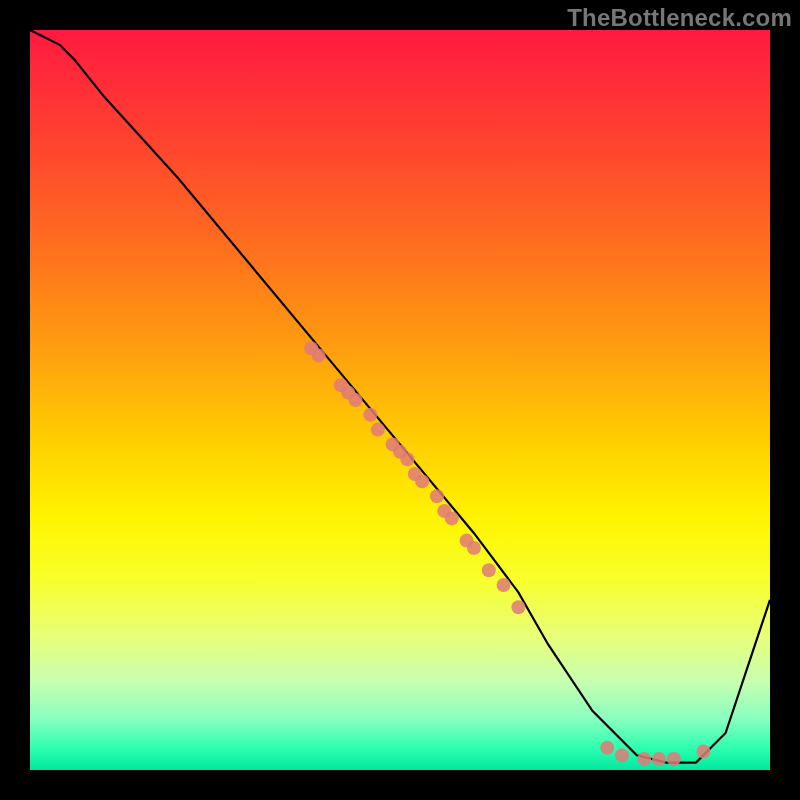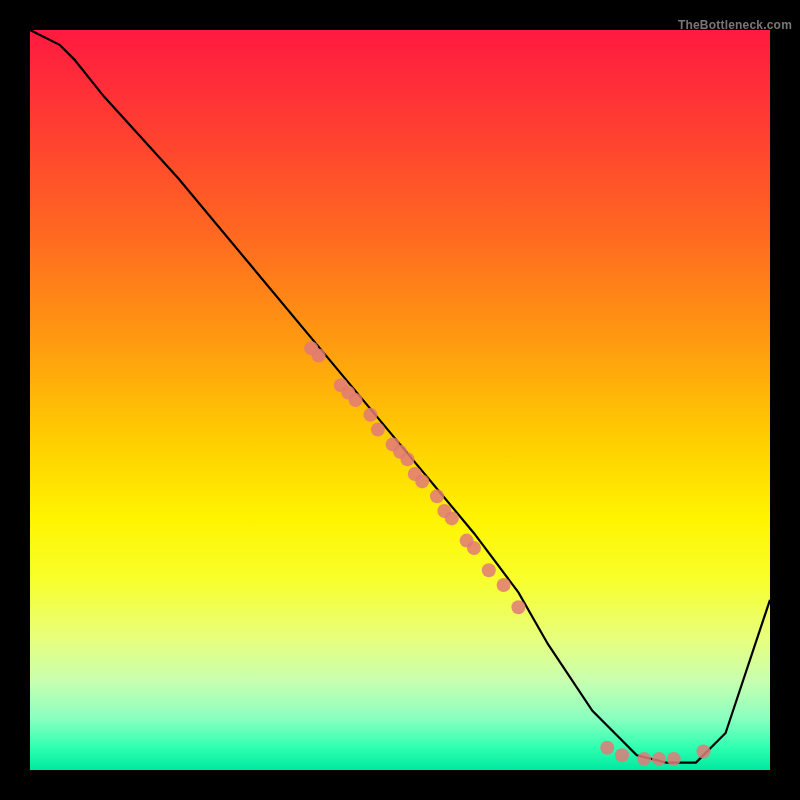--- a/index.html
+++ b/index.html
@@ -34,24 +34,24 @@
   svg.curve {
     position: absolute;
     left: 30px;
     top: 30px;
     width: 740px;
     height: 740px;
     overflow: visible;
   }
   .watermark {
     position: absolute;
-    top: 18px;
+    top: 4px;
     right: 8px;
     font-family: Arial, Helvetica, sans-serif;
-    font-size: 12px;
+    font-size: 24px;
     font-weight: bold;
     color: #777;
     letter-spacing: 0.2px;
   }
 </style>
 </head>
 <body>
 
 <div class="stage">
   <div class="plot-area"></div>

